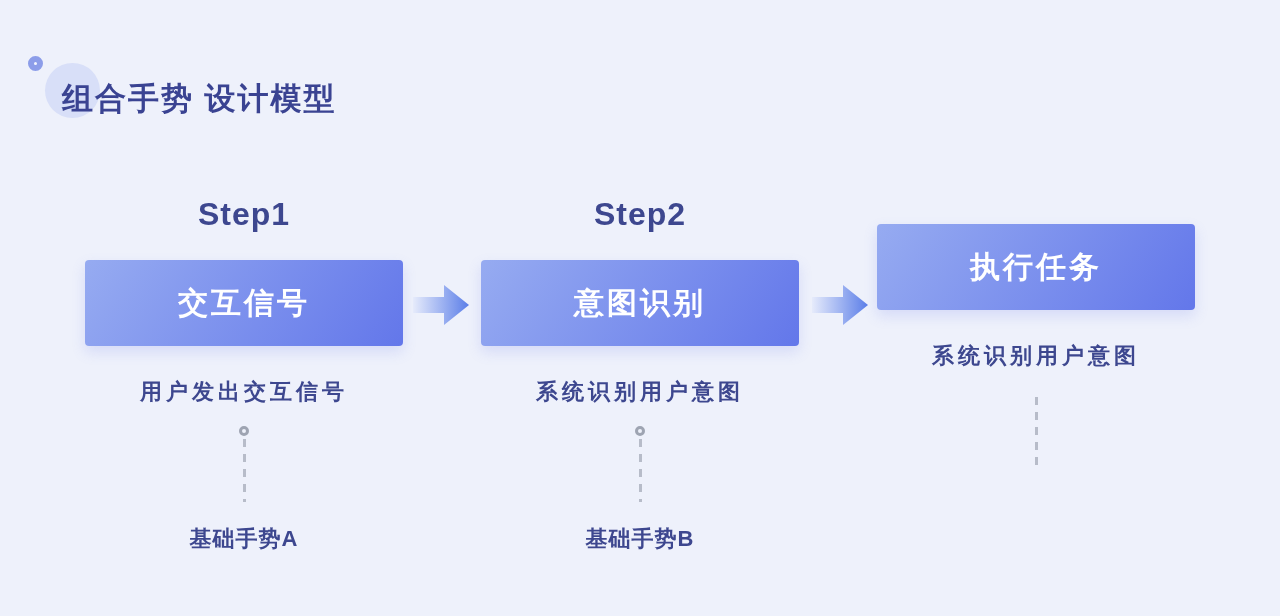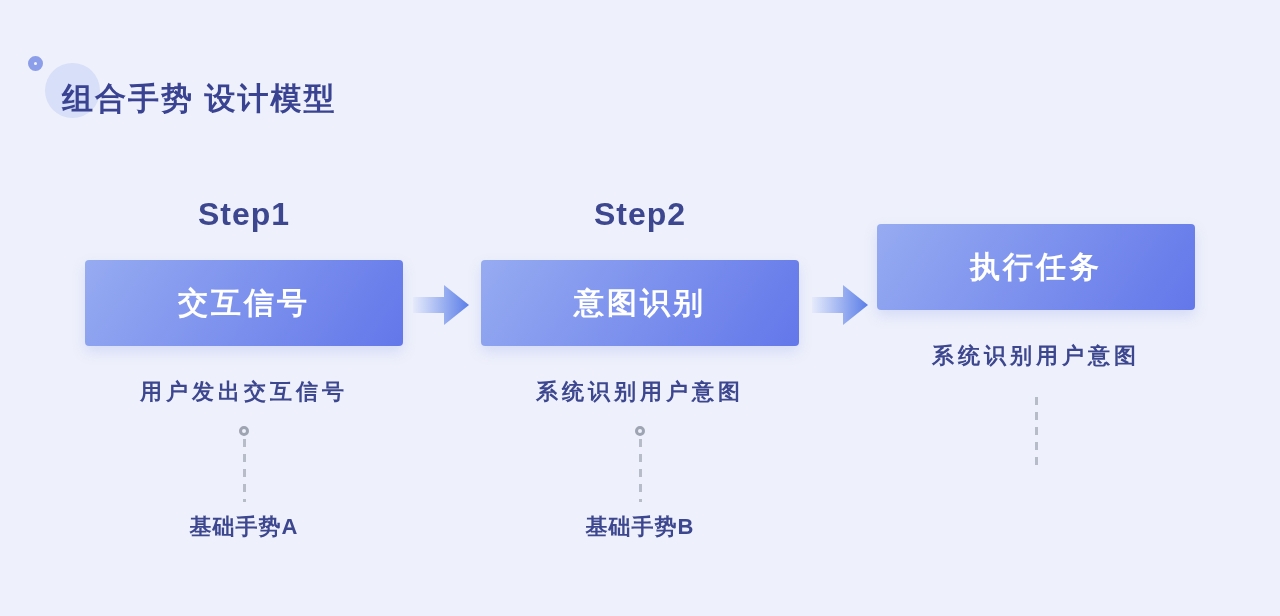--- a/index.html
+++ b/index.html
@@ -61,21 +61,21 @@
   }
   .connector .dash {
     width: 3px; flex: 1; margin-top: 3px;
     background: repeating-linear-gradient(
       to bottom, #B7BCC9 0px, #B7BCC9 8px, transparent 8px, transparent 15px);
   }
   .connector.no-marker { padding-top: 7px; height: 76px; }
   .connector.no-marker .dash { margin-top: 0; }
 
   .bottom-label {
-    margin-top: 12px; font-size: 22px; line-height: 26px; font-weight: bold;
+    margin-top: 24px; font-size: 22px; line-height: 26px; font-weight: bold;
     color: #3D478F; letter-spacing: 1px; white-space: nowrap;
   }
   .bottom-label.muted {
     color: #9AA3D2; font-weight: normal; letter-spacing: 3px;
   }
 
   
   .flow-arrow { position: absolute; top: 283px; width: 57px; height: 44px; }
   .arrow-1 { left: 413px; }
   .arrow-2 { left: 812px; }

